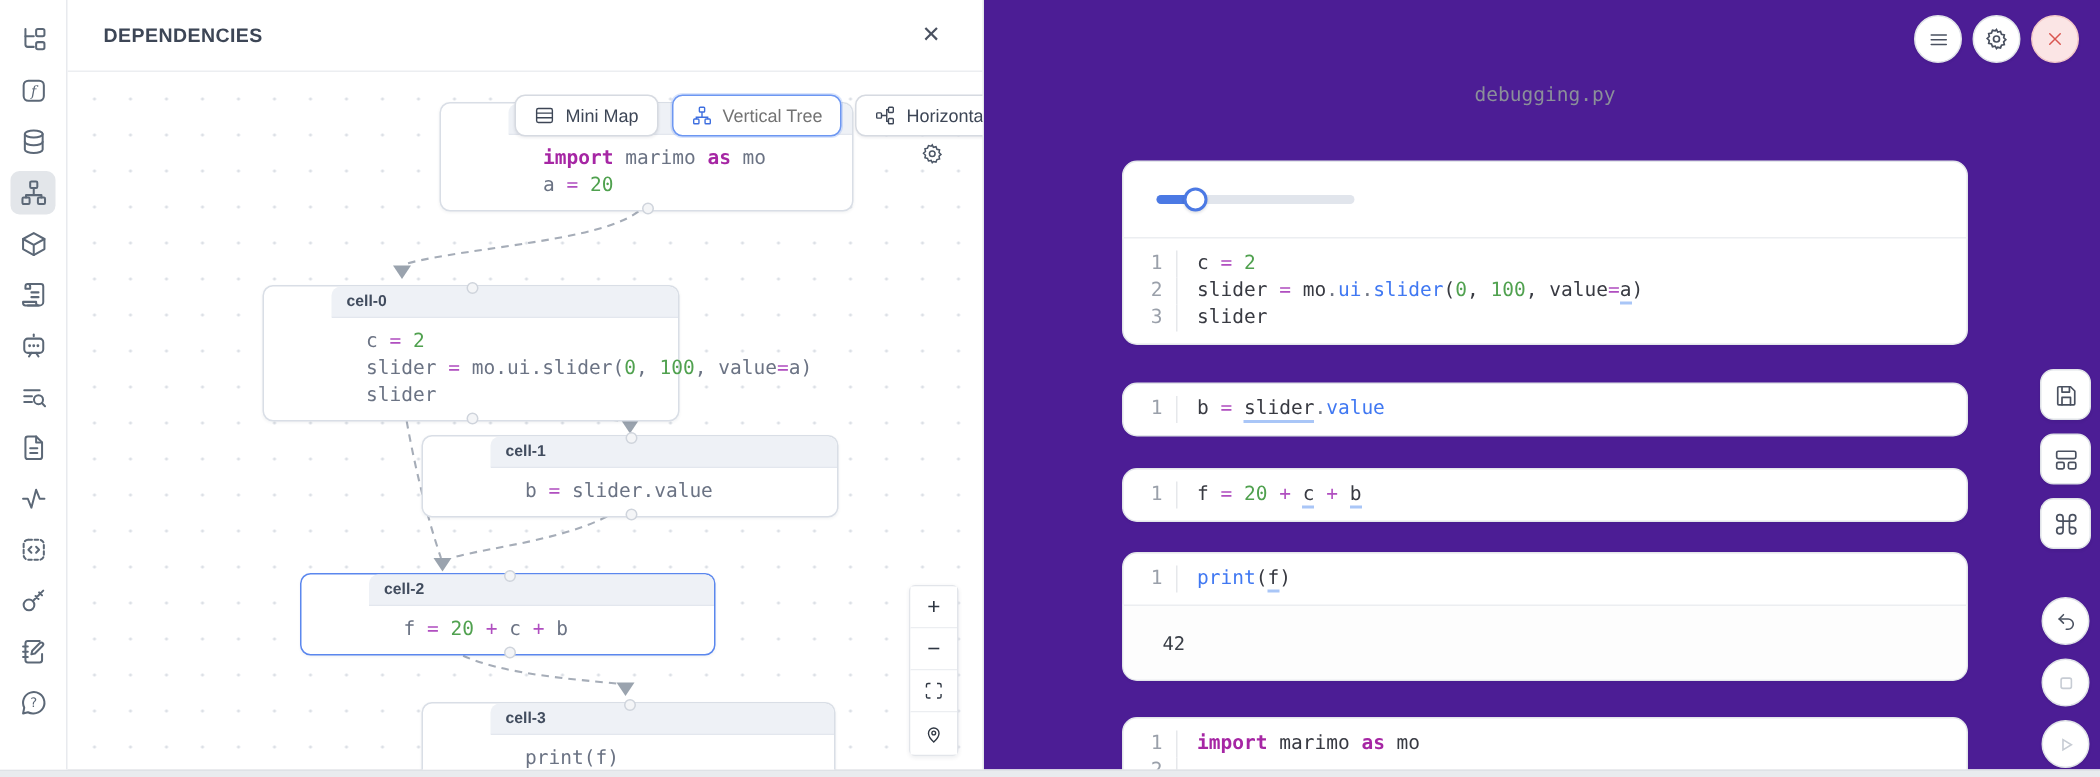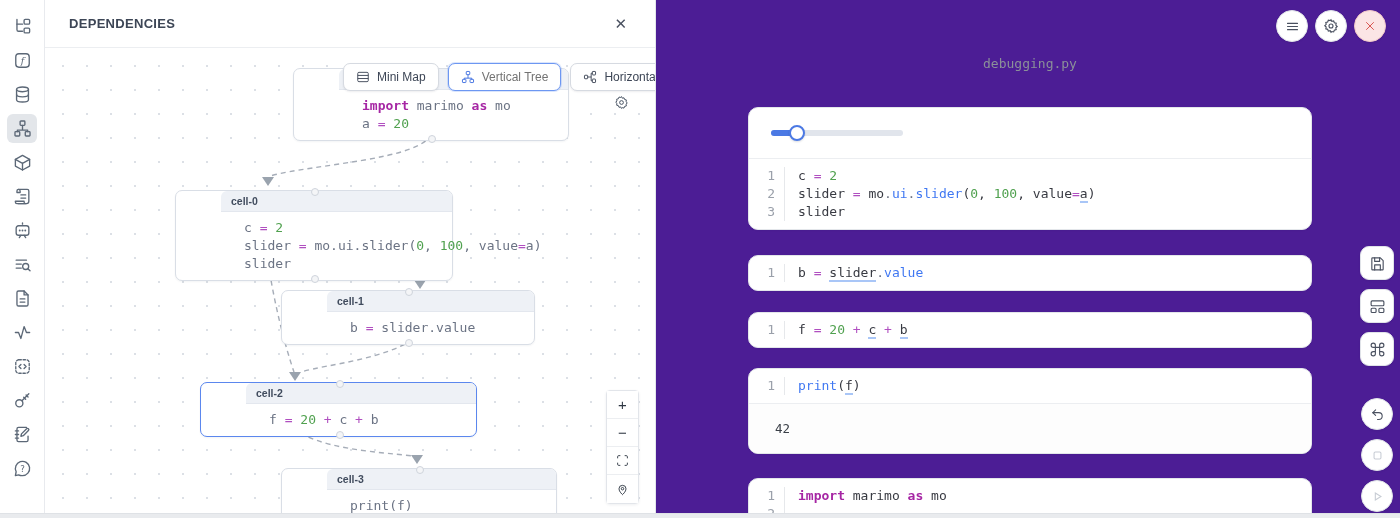--- a/index.html
+++ b/index.html
@@ -290,21 +290,21 @@
             <span class="src"><span class="tk-pl">c </span><span class="tk-op">=</span><span class="tk-pl"> </span><span class="tk-num">2</span></span>
           </div>
           <div class="crow">
             <span class="src"><span class="tk-pl">slider </span><span class="tk-op">=</span><span class="tk-pl"> mo</span><span class="tk-pu">.</span><span class="tk-pl">ui</span><span class="tk-pu">.</span><span class="tk-pl">slider</span><span class="tk-pl">(</span><span class="tk-num">0</span><span class="tk-pl">, </span><span class="tk-num">100</span><span class="tk-pl">, value</span><span class="tk-op">=</span><span class="tk-pl">a</span><span class="tk-pl">)</span></span>
           </div>
           <div class="crow">
             <span class="src"><span class="tk-pl">slider</span></span>
           </div>
         </div>
     </div>
-    <div class="node" style="left:236px; top:242px; width:254px;">
+    <div class="node" style="left:236px; top:242px; width:278px;">
       <div class="node-head">cell-1</div>
       <div class="node-body">
           <div class="crow">
             <span class="src"><span class="tk-pl">b </span><span class="tk-op">=</span><span class="tk-pl"> slider</span><span class="tk-pu">.</span><span class="tk-pl">value</span></span>
           </div>
         </div>
     </div>
     <div class="node selected" style="left:111px; top:334px; width:277px;margin-left:44px;">
       <div class="node-head">cell-2</div>
       <div class="node-body">

